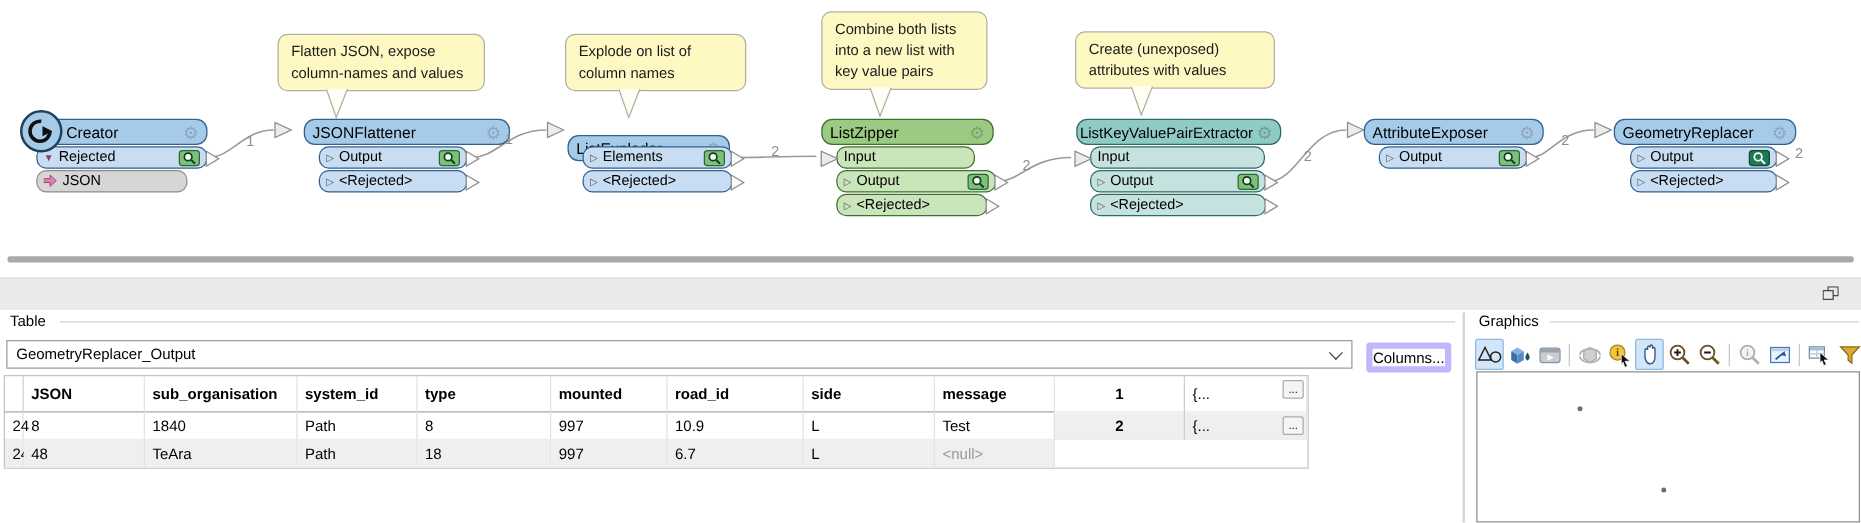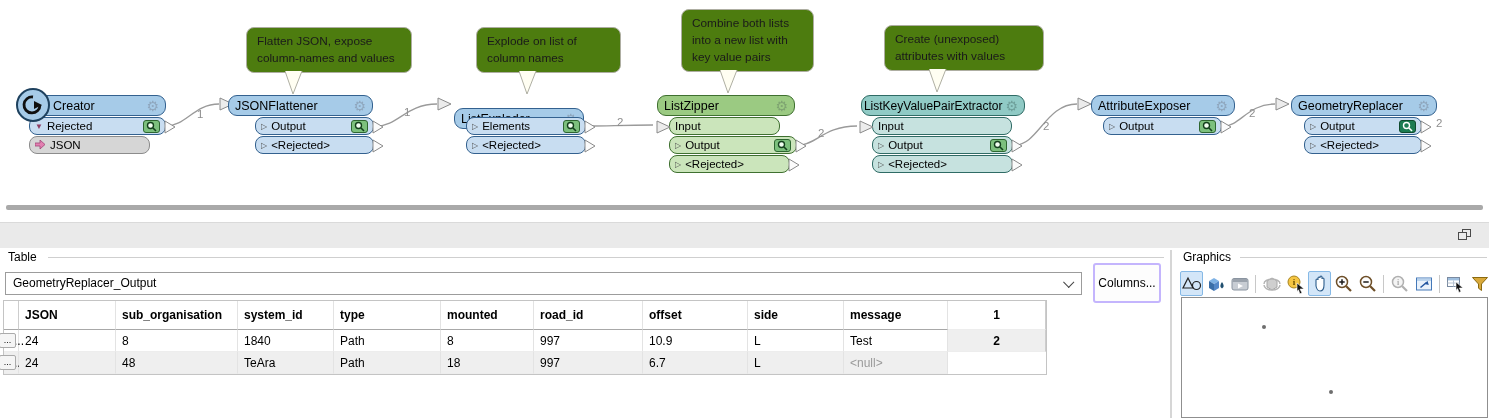--- a/index.html
+++ b/index.html
@@ -35,22 +35,22 @@
          display:flex; align-items:center; justify-content:center; }
   .mag.sel { background:#1C7C52; border-color:#0F4A2E; color:#fff; }
   .outtri { position:absolute; right:-11px; top:2px; }
   .inarrow { position:absolute; z-index:2; }
   .portarrow { position:absolute; left:-14px; top:2px; }
 
   .creator-icon { position:absolute; z-index:3; left:16px; top:88px; width:34px; height:34px;
                   border-radius:50%; background:#A6CBE8; border:2px solid #1E415E;
                   display:flex; align-items:center; justify-content:center; }
 
-  .annotation { position:absolute; z-index:2; background:#4d7c0f; border:1px solid #AEAEA2;
-                border-radius:8px; padding:5px 10px; font-size:11.8px; line-height:1.45; color:#1A1A1A;margin-left:24px; }
+  .annotation { position:absolute; z-index:2; background:#fef9c3; border:1px solid #AEAEA2;
+                border-radius:8px; padding:5px 10px; font-size:11.8px; line-height:1.45; color:#1A1A1A; }
   .tail { position:absolute; bottom:-23px; }
 
   
   .hsplit { position:absolute; left:0; top:202px; width:1489px; height:10px; background:#fff; }
   .hsplit .bar { position:absolute; left:6px; right:6px; top:3px; height:5px; background:#A9A9A9; border-radius:2px; }
 
   
   .bpanel { position:absolute; left:0; top:212px; width:1489px; height:206px; background:#fff; }
   .dockbar { position:absolute; left:0; top:10px; width:1489px; height:26px; background:#EAEAEA;
              border-top:1px solid #DADADA; }
@@ -58,22 +58,22 @@
 
   .grouplabel { position:absolute; font-size:12px; }
   .groupline { position:absolute; height:1px; background:#CFCFCF; }
   .vsplit { position:absolute; left:1170px; top:38px; bottom:0; width:2px; background:#D6D6D6; }
 
   .ftdrop { position:absolute; left:5px; top:60px; width:1077px; height:23px; background:#fff;
             border:1px solid #9C9C9C; font-size:12px; line-height:21px; padding-left:7px; }
   .ftdrop .chev { position:absolute; right:9px; top:6px; width:8px; height:8px;
                   border-right:1.6px solid #444; border-bottom:1.6px solid #444;
                   transform:rotate(45deg) translateY(-1px); }
-  .colsbtn { position:absolute; left:1093px; top:51px; width:68px; height:40px; background:#FDFDFD;
-             border:2px solid #c4b5fd; border-radius:3px; font-size:12px;
+  .colsbtn { position:absolute; left:1093px; top:62px; width:68px; height:24px; background:#FDFDFD;
+             border:5px solid #c4b5fd; border-radius:3px; font-size:12px;
              font-family:"Liberation Sans","DejaVu Sans",sans-serif; }
 
   
   .dtable { position:absolute; left:3px; top:88px; display:grid;
             grid-template-columns:15px 97px 122px 96px 107px 93px 109px 105px 96px 104px 98px;
             grid-template-rows:29px 22px 22px;
             border:1px solid #C4C4C4; font-size:12px; background:#fff; }
   .th { font-weight:bold; display:flex; align-items:center; padding-left:6px;
         border-bottom:1px solid #A8A8A8; border-right:1px solid #E3E3E3; }
   .td { display:flex; align-items:center; padding-left:6px;
@@ -176,21 +176,21 @@
   <div class="port gray" style="left:29px;top:136px;width:121px">
     <svg width="11" height="10" viewBox="0 0 11 10">
         <polygon points="0,3 5,3 5,0 10,4.5 5,9 5,6 0,6" fill="#E37FB1" stroke="#9E4876" stroke-width="0.8"></polygon>
       </svg>
     <span class="plabel">JSON</span>
   </div>
 
   <svg class="inarrow" style="left:219px;top:97px" width="15" height="14">
       <polygon points="1,1 1,13 14,7" fill="#ECECEC" stroke="#8A8A8A"></polygon>
     </svg>
-  <div class="nhead blue" style="left:228px;top:95px;width:145px">
+  <div class="nhead blue" style="left:243px;top:95px;width:165px">
     <span class="ntitle">JSONFlattener</span>
     <span class="gear">⚙</span>
   </div>
   <div class="port blue" style="left:255px;top:117px;width:119px">
     <span class="ptri">▷</span>
     <span class="plabel">Output</span>
     <span class="mag">
         <svg width="11" height="11" viewBox="0 0 11 11">
           <circle cx="4.5" cy="4.5" r="3" fill="#F2FFF2" stroke="currentColor" stroke-width="1.4"></circle>
           <line x1="7" y1="7" x2="10" y2="10" stroke="currentColor" stroke-width="1.6"></line>
@@ -370,21 +370,20 @@
   <button class="colsbtn">Columns...</button>
 
   <div class="dtable">
     <div class="th rn"></div>
     <div class="th">JSON</div>
     <div class="th">sub_organisation</div>
     <div class="th">system_id</div>
     <div class="th">type</div>
     <div class="th">mounted</div>
     <div class="th">road_id</div>
-    <div class="th">offset</div>
     <div class="th">side</div>
     <div class="th">message</div>
 
     <div class="td rn">1</div>
     <div class="td">
         <span>{...</span>
         <button class="ell">...</button>
       </div>
     <div class="td">24</div>
     <div class="td">8</div>

